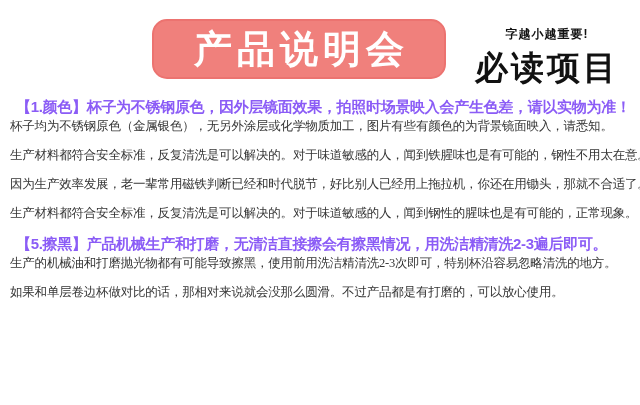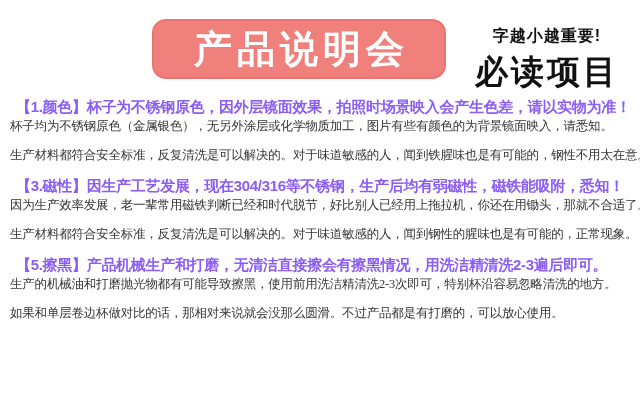--- a/index.html
+++ b/index.html
@@ -46,21 +46,21 @@
   }
   .side-note {
     position: absolute;
     left: 462px;
     top: 26px;
     width: 170px;
     text-align: center;
     color: #111111;
   }
   .side-note .small {
-    font-size: 16px;
+    font-size: 12px;
     font-weight: 700;
     letter-spacing: 1px;
     white-space: nowrap;
   }
   .side-note .large {
     margin-top: 3px;
     font-size: 33px;
     font-weight: 700;
     letter-spacing: 3px;
     white-space: nowrap;
@@ -94,42 +94,41 @@
     line-height: 19px;
     white-space: nowrap;
   }
 </style>
 </head>
 <body>
 
 <div class="page">
 
   <div class="header">
-    <div class="title-badge" style="background: rgb(240, 128, 124);">
+    <div class="title-badge" style="background: rgb(240, 128, 124); border-radius: 15px;">
       <span class="badge-text">产品说明会</span>
     </div>
     <div class="side-note">
       <div class="small">字越小越重要!</div>
       <div class="large">必读项目</div>
     </div>
   </div>
 
   <div class="notice-list">
 
     <div class="notice-item">
       <div class="item-heading">【1.颜色】杯子为不锈钢原色，因外层镜面效果，拍照时场景映入会产生色差，请以实物为准！</div>
       <div class="item-subtext">杯子均为不锈钢原色（金属银色），无另外涂层或化学物质加工，图片有些有颜色的为背景镜面映入，请悉知。</div>
     </div>
 
     <div class="notice-item">
       <div class="item-subtext">生产材料都符合安全标准，反复清洗是可以解决的。对于味道敏感的人，闻到铁腥味也是有可能的，钢性不用太在意。</div>
     </div>
 
     <div class="notice-item">
-      <div class="item-heading">【3.磁性】因生产工艺发展，现在304/316等不锈钢，生产后均有弱磁性，磁铁能吸附，悉知！</div>
       <div class="item-subtext">因为生产效率发展，老一辈常用磁铁判断已经和时代脱节，好比别人已经用上拖拉机，你还在用锄头，那就不合适了。</div>
     </div>
 
     <div class="notice-item">
       <div class="item-subtext">生产材料都符合安全标准，反复清洗是可以解决的。对于味道敏感的人，闻到钢性的腥味也是有可能的，正常现象。</div>
     </div>
 
     <div class="notice-item">
       <div class="item-heading">【5.擦黑】产品机械生产和打磨，无清洁直接擦会有擦黑情况，用洗洁精清洗2-3遍后即可。</div>
       <div class="item-subtext">生产的机械油和打磨抛光物都有可能导致擦黑，使用前用洗洁精清洗2-3次即可，特别杯沿容易忽略清洗的地方。</div>

